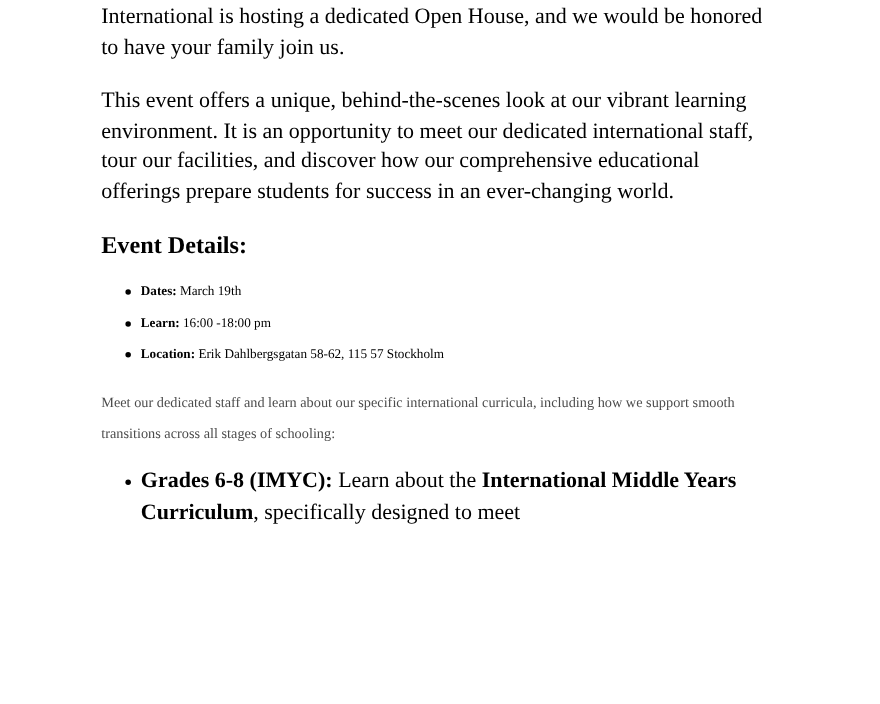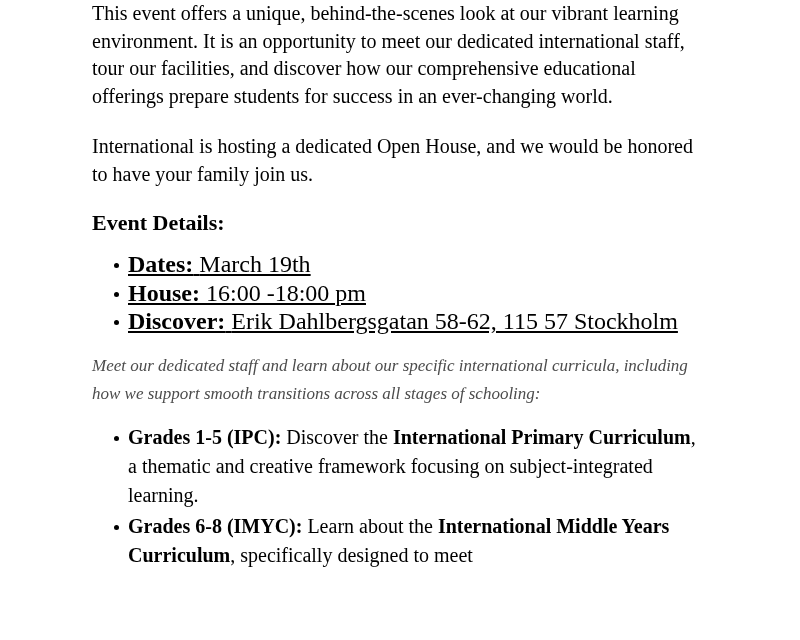--- a/index.html
+++ b/index.html
@@ -46,44 +46,42 @@
     line-height: 29px;
     margin: 0 0 6px 0;
   }
   ul.bullets {
     list-style: none;
     margin: 0 0 16px 0;
     padding: 0 0 0 36px;
   }
   ul.bullets li {
     position: relative;
-    font-size: 24px;
+    font-size: 12px;
     line-height: 27.5px;
     margin: 0 0 1px 0;
-    text-decoration: underline;
   }
   ul.bullets li::before {
     content: "";
     position: absolute;
     left: -14px;
     top: 12px;
     width: 5px;
     height: 5px;
     background: #000;
     border-radius: 50%;
   }
   .lbl {
     font-weight: bold;
   }
   .intro-grey {
     color: #4c4c4c;
-    font-size: 17px;
+    font-size: 13px;
     line-height: 28.5px;
     margin: 0 0 14px 0;
-    font-style: italic;
   }
   ul.prog {
     list-style: none;
     margin: 0;
     padding: 0 0 0 36px;
   }
   ul.prog li {
     position: relative;
     font-size: 20px;
     line-height: 29px;
@@ -106,34 +104,33 @@
     right: 0;
     bottom: 0;
     height: 0;
   }
 </style>
 </head>
 <body>
 
 <div class="page">
 
+  <p class="para para-top">International is hosting a dedicated Open House, and we would be honored to have your family join us.</p>
+
   <p class="para">This event offers a unique, behind-the-scenes look at our vibrant learning environment. It is an opportunity to meet our dedicated international staff, tour our facilities, and discover how our comprehensive educational offerings prepare students for success in an ever-changing world.</p>
-
-  <p class="para para-top">International is hosting a dedicated Open House, and we would be honored to have your family join us.</p>
 
   <h3 class="heading">Event Details:</h3>
 
   <ul class="bullets">
     <li><span class="lbl">Dates:</span> <span>March 19th</span></li>
-    <li><span class="lbl">House:</span> <span>16:00 -18:00 pm</span></li>
-    <li><span class="lbl">Discover:</span> <span>Erik Dahlbergsgatan 58-62, 115 57 Stockholm</span></li>
+    <li><span class="lbl">Learn:</span> <span>16:00 -18:00 pm</span></li>
+    <li><span class="lbl">Location:</span> <span>Erik Dahlbergsgatan 58-62, 115 57 Stockholm</span></li>
   </ul>
 
 
   <p class="intro-grey">Meet our dedicated staff and learn about our specific international curricula, including how we support smooth transitions across all stages of schooling:</p>
 
   <ul class="prog">
-    <li><span class="b">Grades 1-5 (IPC):</span><span> Discover the </span><span class="b">International Primary Curriculum</span><span>, a thematic and creative framework focusing on subject-integrated learning.</span></li>
     <li><span class="b">Grades 6-8 (IMYC):</span><span> Learn about the </span><span class="b">International Middle Years Curriculum</span><span>, specifically designed to meet</span></li>
   </ul>
 
   <div class="clip-bottom"></div>
 </div>
 
 </body></html>

